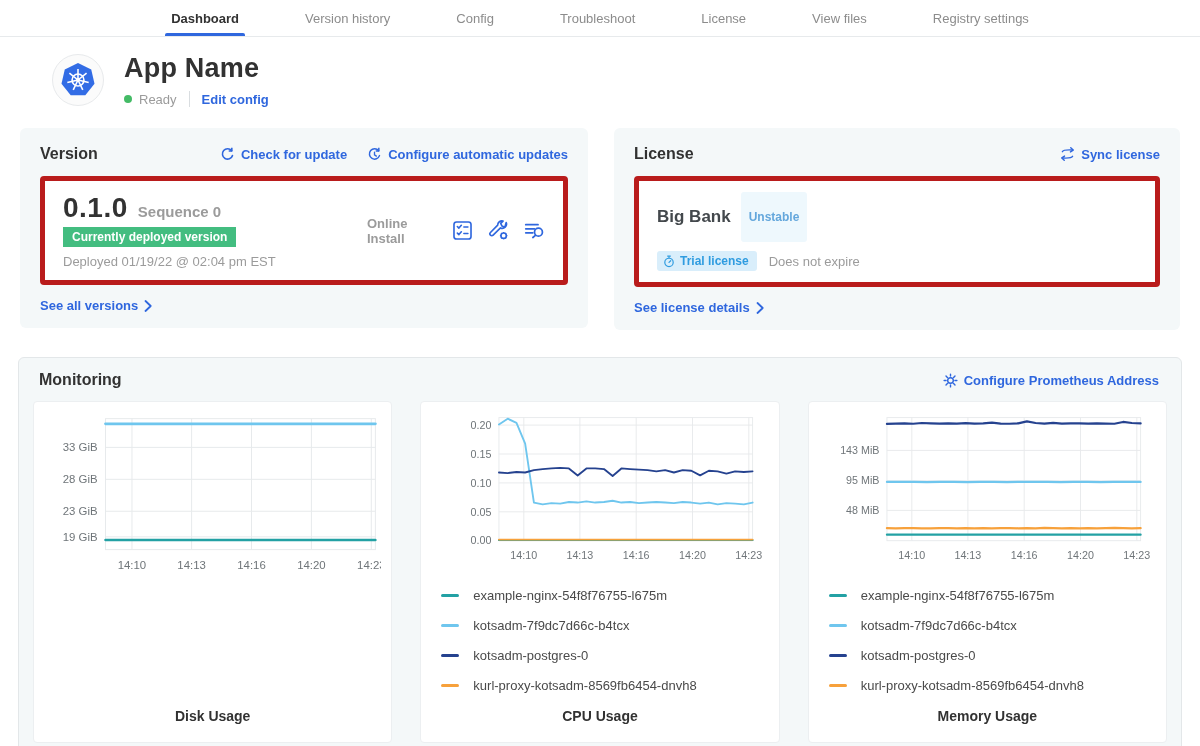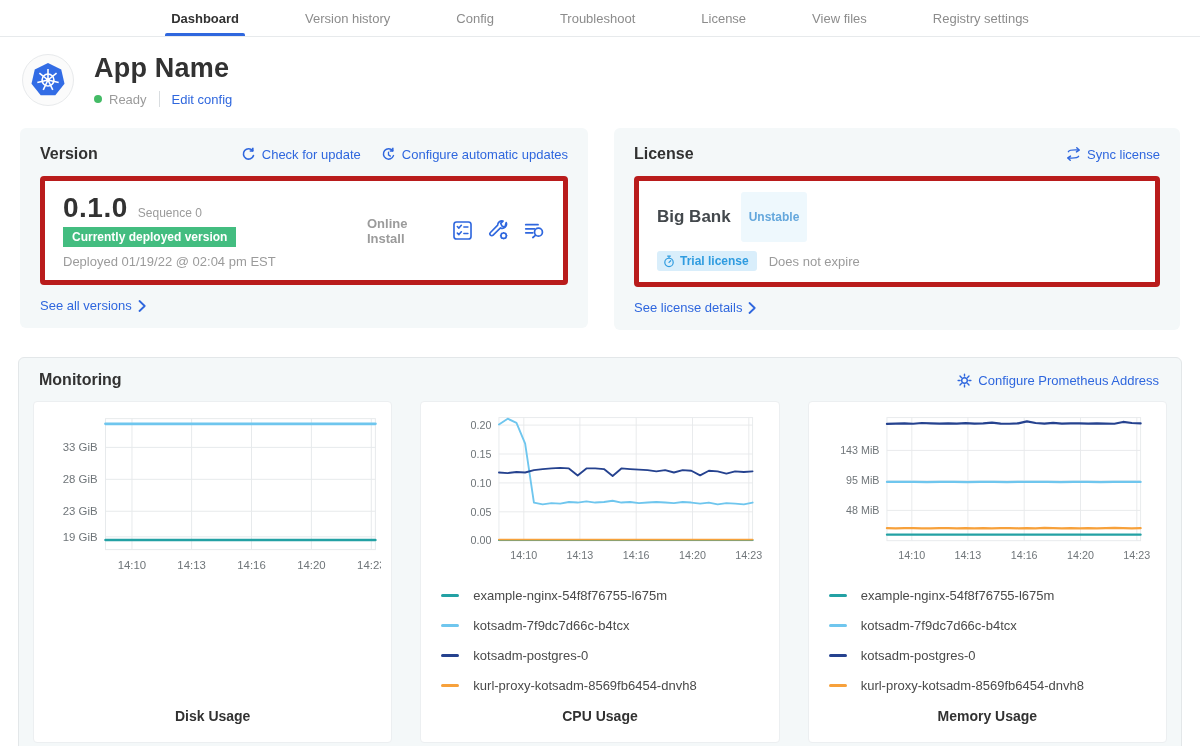--- a/index.html
+++ b/index.html
@@ -9,48 +9,48 @@
   
   .topnav { height:37px; border-bottom:1px solid #e7eaec; display:flex;
     justify-content:center; align-items:stretch; gap:62px; background:#fff; }
   .tab { font-size:13px; color:#8c8c8c; display:flex; align-items:center;
     position:relative; cursor:pointer; padding:0 2px; }
   .tab.active { color:#323232; font-weight:bold; }
   .tab.active::after { content:""; position:absolute; left:-4px; right:-4px;
     bottom:0; height:3px; background:#2f67de; border-radius:2px 2px 0 0; }
 
   
-  .app-header { display:flex; gap:20px; padding:16px 20px 0 22px; align-items:center; }
+  .app-header { display:flex; gap:20px; padding:16px 20px 0 22px; align-items:center;margin-left:30px; }
   .app-logo { width:52px; height:52px; border-radius:50%; background:#fbfbfb;
     border:1px solid #e8eaec; display:flex; align-items:center; justify-content:center; }
   .app-name { font-size:27px; font-weight:bold; letter-spacing:.2px; }
   .app-status-row { display:flex; align-items:center; margin-top:7px; font-size:13px; }
   .dot { width:8px; height:8px; border-radius:50%; background:#44bb66; margin-right:7px; }
   .status-text { color:#9b9b9b; }
   .vdivider { width:1px; height:16px; background:#d9dde0; margin:0 12px; }
-  a.link { color:#2f67de; font-weight:normal; font-size:13px; text-decoration:none;
+  a.link { color:#2f67de; font-weight:bold; font-size:13px; text-decoration:none;
     display:inline-flex; align-items:center; gap:6px; cursor:pointer; }
   .ic { display:inline-flex; color:#2f67de; }
 
   
   .cards-row { display:flex; gap:26px; margin:21px 20px 0; align-items:flex-start; }
   .tint-card { background:#f4f8f9; border-radius:6px; padding:17px 20px 14px; }
   .version-card { width:568px; }
   .license-card { flex:1; }
   .card-head { display:flex; justify-content:space-between; align-items:center; }
   .card-title { font-size:16px; font-weight:bold; }
   .card-actions { display:flex; gap:20px; }
   .inner-card { background:#fff; border:5px solid #b91c1c; border-radius:4px;
     margin-top:13px; padding:11px 18px;gap:32px; }
 
   .version-inner { display:flex; align-items:center; }
   .ver-left { min-width:230px; }
   .ver-row { display:flex; align-items:baseline; }
   .ver-number { font-size:28px; font-weight:bold; letter-spacing:.5px; }
-  .ver-seq { font-size:12px; color:#9b9b9b; margin-left:10px; }
+  .ver-seq { font-size:15px; color:#9b9b9b; margin-left:10px;font-weight:bold; }
   .deploy-badge { display:inline-block; margin-top:3px; background:#43bd80; color:#fff;
     font-size:12px; font-weight:bold; padding:3px 9px; border-radius:0; }
   .deployed-at { margin-top:7px; font-size:13px; color:#9b9b9b; }
   .install-type { flex:1; padding-left:42px; font-size:13px; font-weight:bold; color:#9b9b9b; }
   .ver-icons { display:flex; gap:15px; align-items:center; }
   .ver-icons .ic svg { width:21px; height:21px; }
 
   .see-link { margin-top:13px; display:inline-flex; }
 
   .lic-row1 { display:flex; align-items:center; }

